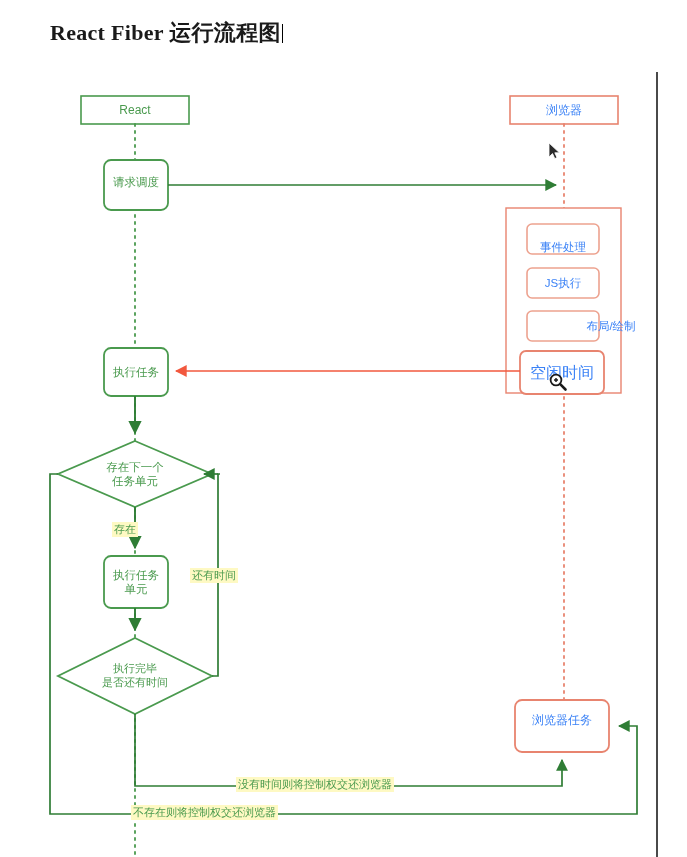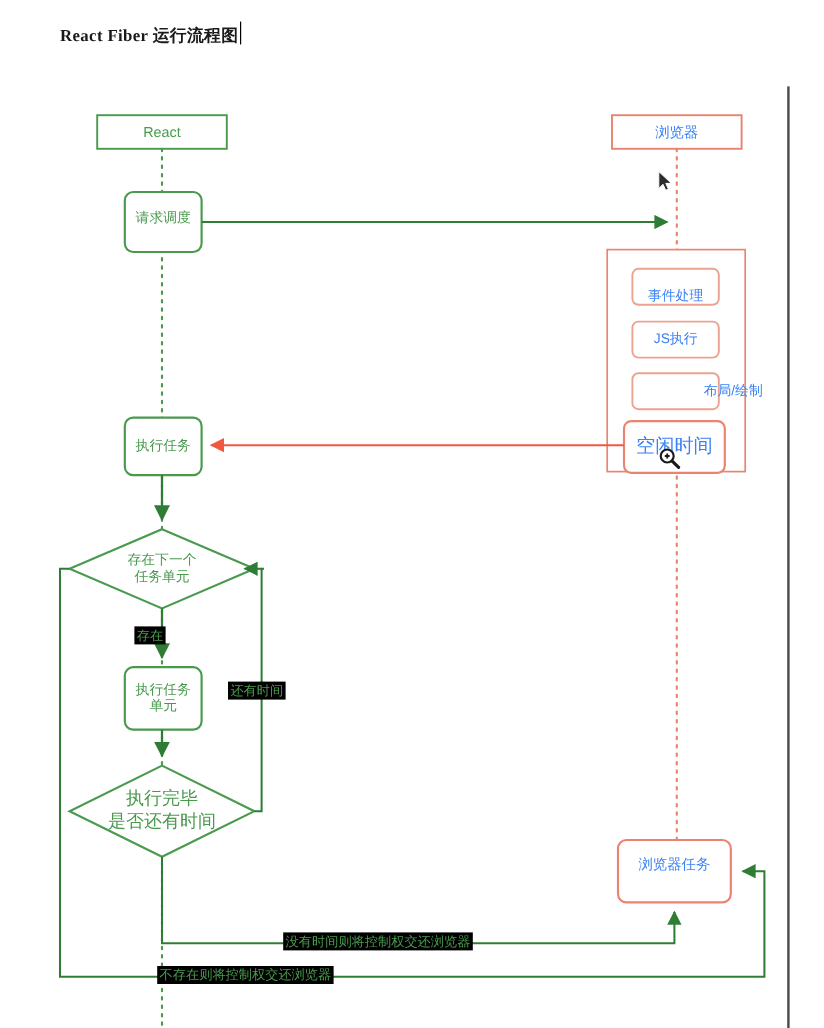--- a/index.html
+++ b/index.html
@@ -13,21 +13,21 @@
     position: relative;
     overflow: hidden;
     font-family: "Liberation Sans", "DejaVu Sans", sans-serif;
   }
   #page-title {
     position: absolute;
     left: 50px;
     top: 18px;
     font-family: "Liberation Serif", "DejaVu Serif", serif;
     font-weight: bold;
-    font-size: 14px;
+    font-size: 22px;
     color: #1a1a1a;
     white-space: nowrap;
     letter-spacing: 0.3px;
     text-align: center;
   }
   #title-caret {
     display: inline-block;
     width: 1px;
     height: 19px;
     background: #000;
@@ -57,21 +57,21 @@
     text-align: center;
     line-height: 1.25;
     pointer-events: none;
   }
   .lbl-green { color: #4a9a4e; }
   .lbl-red { color: #3b82f6; }
   .edge-label {
     position: absolute;
     font-size: 11px;
     color: #4a9a4e;
-    background: #000000;
+    background: #fef9c3;
     padding: 0 2px;
     white-space: nowrap;
     text-align: center;
   }
   #cursor-arrow {
     position: absolute;
     left: 548px;
     top: 142px;
     width: 14px;
     height: 18px;
@@ -173,21 +173,21 @@
 <div class="node-label lbl-green" style="left:85px;top:448px;width:100px;height:52px;font-size:11.5px;flex-direction:column;">
   <span>存在下一个</span>
   <span>任务单元</span>
 </div>
 
 <div class="node-label lbl-green" style="left:104px;top:556px;width:64px;height:52px;font-size:11.5px;flex-direction:column;">
   <span>执行任务</span>
   <span>单元</span>
 </div>
 
-<div class="node-label lbl-green" style="left:75px;top:652px;width:120px;height:48px;font-size:15px;flex-direction:column;">
+<div class="node-label lbl-green" style="left:75px;top:652px;width:120px;height:48px;font-size:11px;flex-direction:column;">
   <span>执行完毕</span>
   <span>是否还有时间</span>
 </div>
 
 <div class="node-label lbl-red" style="left:515px;top:700px;width:94px;height:40px;font-size:12px;">
     <span>浏览器任务</span>
   </div>
 
 <div class="edge-label" style="left:112px;top:522px;"><span>存在</span></div>
 <div class="edge-label" style="left:190px;top:568px;"><span>还有时间</span></div>

